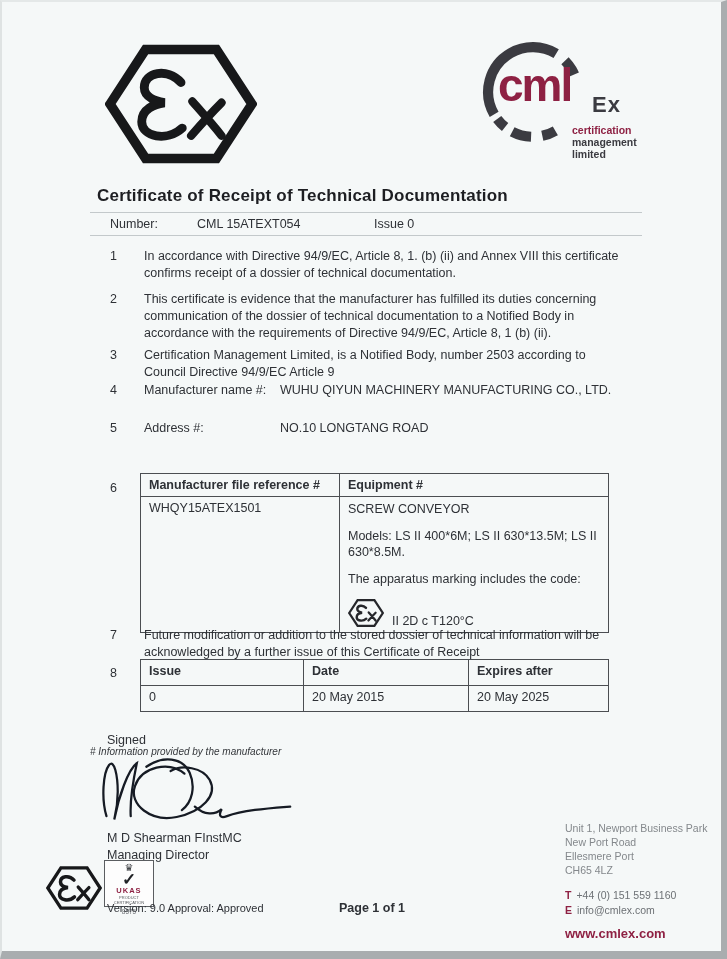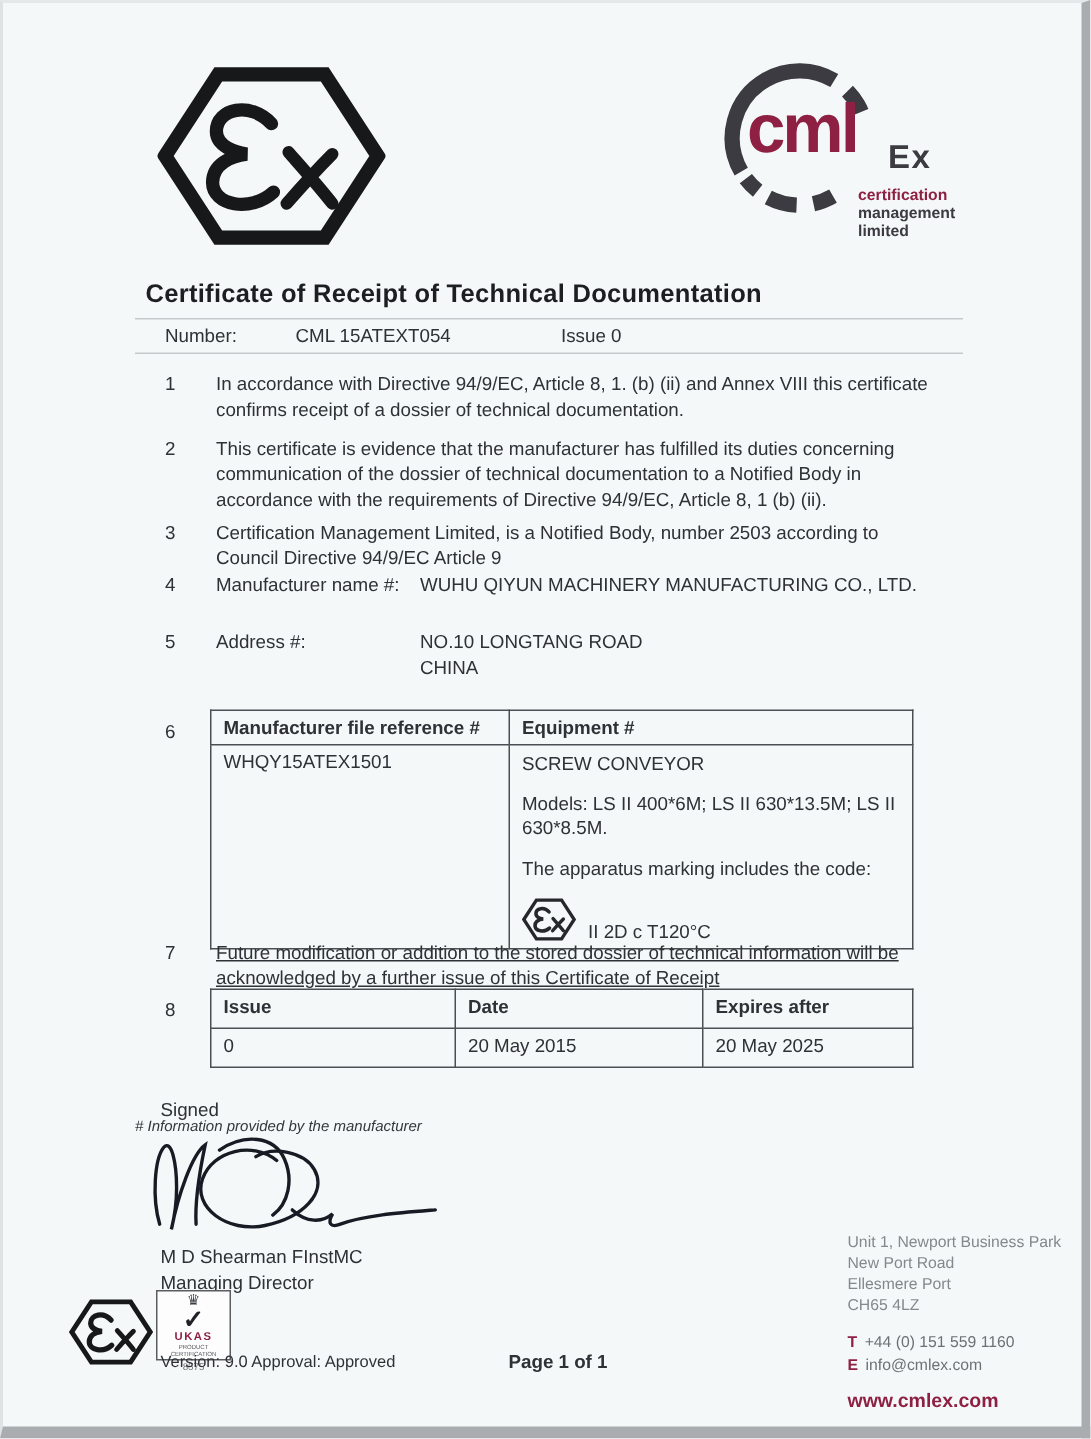--- a/index.html
+++ b/index.html
@@ -128,21 +128,20 @@
     <span class="cnum">4</span>
     <span class="ctext" style="width:130px;">Manufacturer name #:</span>
     <span class="cvalue">WUHU QIYUN MACHINERY MANUFACTURING CO., LTD.</span>
   </div>
 
   <div class="abs clause" style="top:418px;">
     <span class="cnum">5</span>
     <span class="ctext" style="width:130px;">Address #:</span>
     <span class="cvalue">
       <span style="display:block;">NO.10 LONGTANG ROAD</span>
-      <span style="display:block;">CHINA</span>
     </span>
   </div>
 
   <div class="abs clause" style="top:478px;">
     <span class="cnum">6</span>
   </div>
   <table class="doc-table" id="table6">
     <tbody>
         <tr>
       <th class="col-ref">Manufacturer file reference #</th>
@@ -162,21 +161,21 @@
           </svg>
           <span>II 2D c T120°C</span>
         </div>
       </td>
     </tr>
   </tbody>
     </table>
 
   <div class="abs clause" style="top:625px;">
     <span class="cnum">7</span>
-    <span class="ctext" style="width:490px;text-decoration:underline;">Future modification or addition to the stored dossier of technical information will be acknowledged by a further issue of this Certificate of Receipt</span>
+    <span class="ctext" style="width:490px;">Future modification or addition to the stored dossier of technical information will be acknowledged by a further issue of this Certificate of Receipt</span>
   </div>
 
   <div class="abs clause" style="top:663px;">
     <span class="cnum">8</span>
   </div>
   <table class="doc-table" id="table8">
     <tbody>
         <tr>
       <th class="c1">Issue</th>
       <th class="c2">Date</th>

